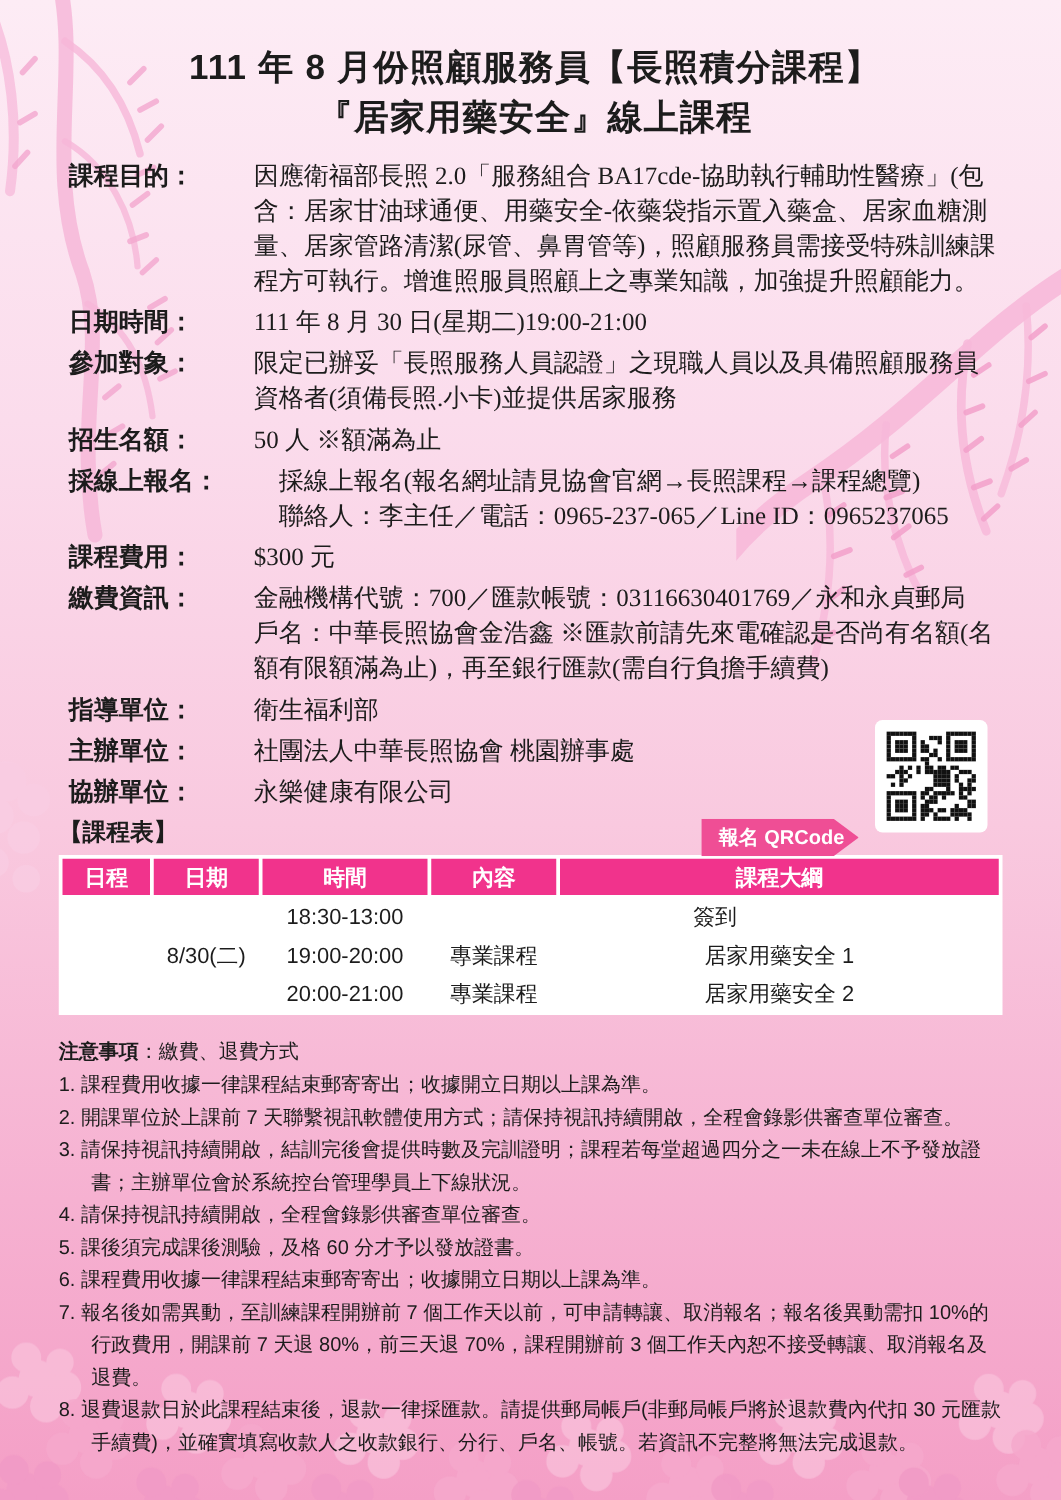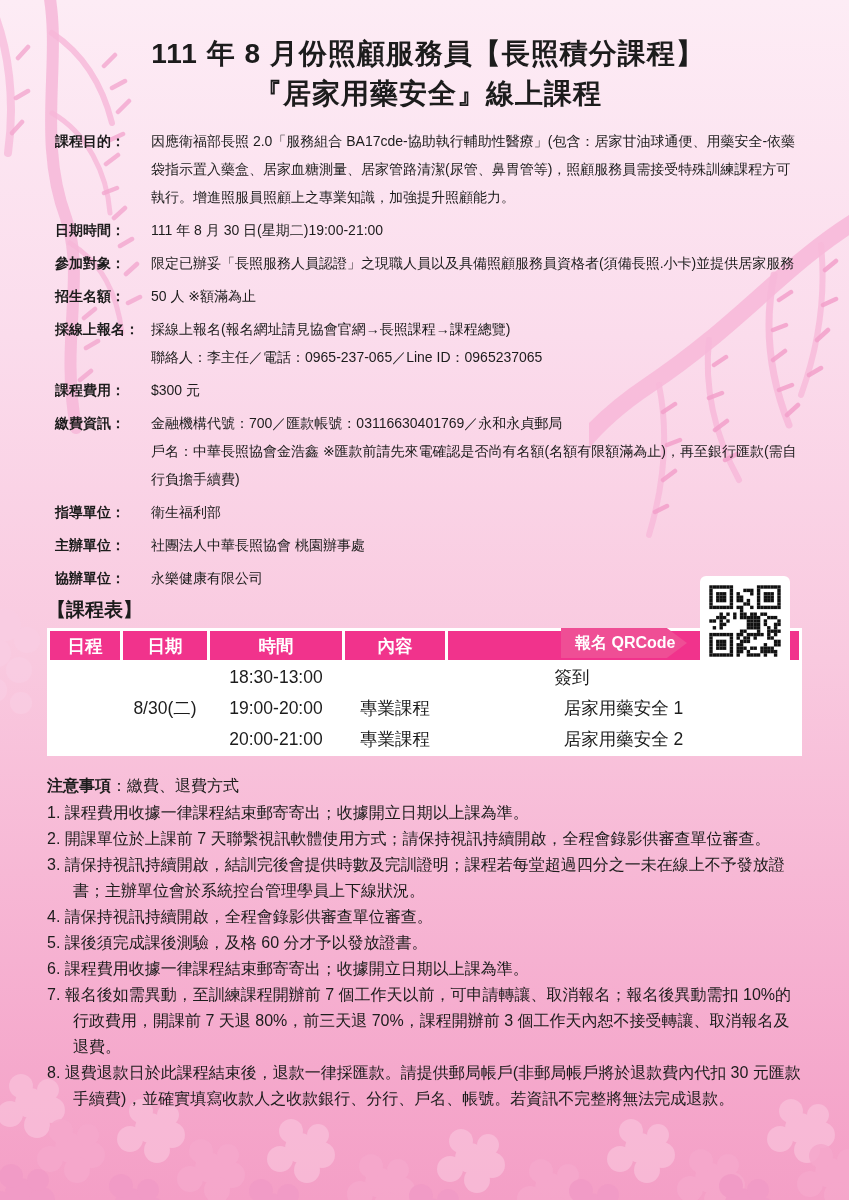--- a/index.html
+++ b/index.html
@@ -7,23 +7,23 @@
     position:relative; width:849px; height:1200px; margin:0 auto; overflow:hidden;
     font-family:"Liberation Sans","DejaVu Sans",sans-serif;
     color:var(--page_text,#1c1c1c);
     background:linear-gradient(180deg,#fdecf5 0%,#fbdcec 28%,#f9c9df 55%,#f6b1d1 80%,#f49fc6 100%);
   }
   .decor { position:absolute; pointer-events:none; }
   .content { position:absolute; left:55px; right:48px; top:34px; }
 
   .title { text-align:center; font-weight:bold; font-size:28px; line-height:40px; letter-spacing:1px; margin-bottom:13px; }
 
-  .info-row { display:flex; font-size:14px; line-height:28px; margin-bottom:5px; }
+  .info-row { display:flex; font-size:20px; line-height:28px; margin-bottom:5px;gap:48px; }
   .info-label { flex:0 0 96px; font-weight:bold; white-space:nowrap; }
-  .info-content { flex:1; }
+  .info-content { flex:1;font-family:Liberation Serif, serif; }
 
   .schedule-heading { font-size:19px; font-weight:bold; margin:2px 0 5px -8px; }
 
   table.schedule {
     border-collapse:separate; border-spacing:3px; background:#ffffff;
     table-layout:fixed; width:755px; margin-left:-8px;
   }
   table.schedule th {
     background:var(--accent,#f1338c); color:#fff; font-weight:bold;
     font-size:17.5px; height:29px; padding:0 2px;
@@ -39,21 +39,21 @@
   .note-heading { margin-bottom:1px; }
   .note-heading .bold { font-weight:bold; }
   .note-item { padding-left:26px; text-indent:-26px; }
   .note-num { display:inline; }
 
   .qr-box {
     position:absolute; left:700px; top:576px; width:90px; height:90px;
     background:#fff; border-radius:6px;
   }
   .qr-badge {
-    position:absolute; left:561px; top:628px; width:126px; height:30px;
+    position:absolute; left:561px; top:655px; width:126px; height:30px;
     background:var(--badge,#ef4e95);
     clip-path:polygon(0 0,84% 0,100% 50%,84% 100%,0 100%);
     color:#fff; font-weight:bold; font-size:16px;
     display:flex; align-items:center; padding-left:14px; box-sizing:border-box;
   }
 </style>
 </head>
 <body>
 
 <div class="page" style="--accent: #F1338C; --badge: #EF4E95; --page_text: #1C1C1C;">

